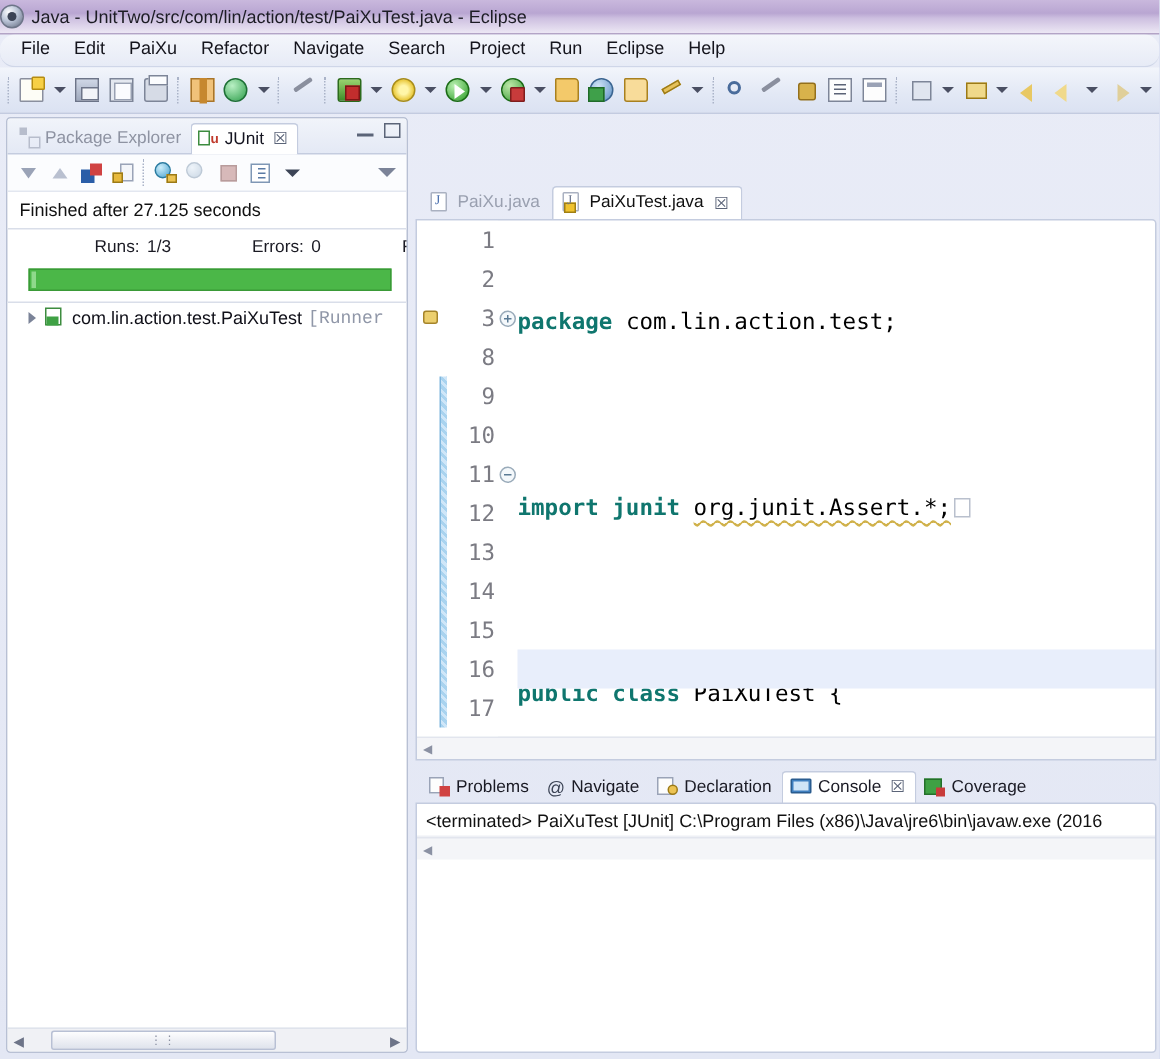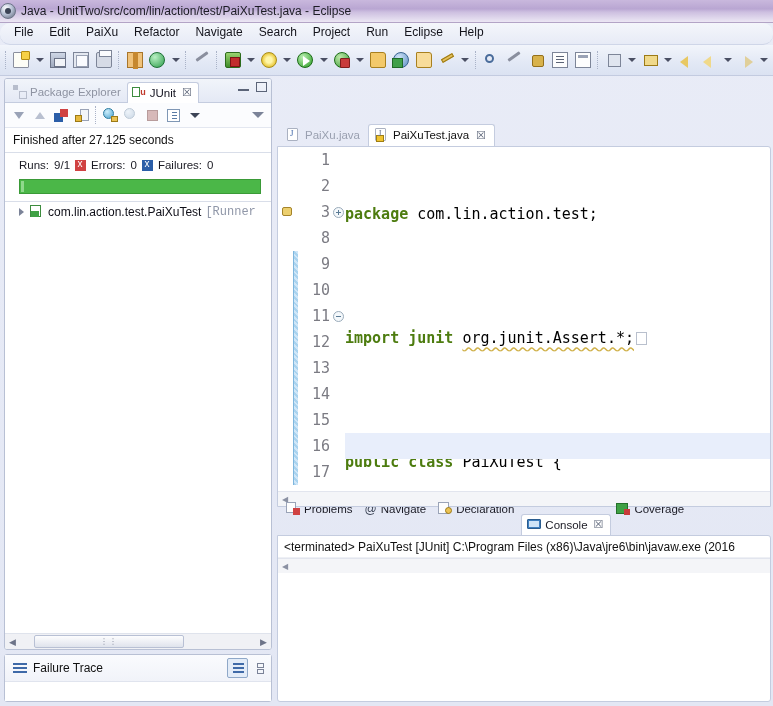--- a/index.html
+++ b/index.html
@@ -244,21 +244,21 @@
     border-bottom: 1px solid #d9dee9;
     background: #fff;
     white-space: nowrap;
   }
   .counts {
     display: flex; align-items: center; gap: 5px;
     font-size: 11.5px; color: #1b1b24;
     padding: 6px 8px 4px 14px;
     white-space: nowrap;
   }
-  .counts .lbl { color:#1b1b24; }
+  .counts .lbl { color:#1b1b24;margin-left:44px; }
   .counts .val { color:#1b1b24; }
   .sq-err{width:11px;height:11px;background:#d04242;position:relative;display:inline-block;}
   .sq-err::after{content:"x";position:absolute;left:2.5px;top:-2px;font-size:10px;color:#fff;font-family:"Liberation Sans",sans-serif;}
   .sq-fail{width:11px;height:11px;background:#2b5ea8;position:relative;display:inline-block;}
   .sq-fail::after{content:"x";position:absolute;left:2.5px;top:-2px;font-size:10px;color:#fff;font-family:"Liberation Sans",sans-serif;}
 
   .progress-wrap {
     padding: 4px 10px 7px 14px;
   }
   .progress-bar {
@@ -397,21 +397,21 @@
     padding-right: 2px; box-sizing: border-box;
     position: relative;
   }
   .fold-col { width: 13px; flex: none; position: relative; }
   .codelines { flex: 1; position: relative; white-space: pre; }
   .ln { height: 26px; line-height: 26px; }
   .hl-line {
     position: absolute; left: 0; right: 0; height: 26px;
     background: #e8eefb;
   }
-  .kw { color: #4d7c0f; font-weight: bold; }
+  .kw { color: #0f766e; font-weight: bold; }
   .pl { color: #000; }
   .warn-underline {
     text-decoration: underline; text-decoration-style: wavy;
     text-decoration-color: #d0b14a; text-underline-offset: 3px; text-align: right;
   }
   .fold-plus, .fold-minus {
     width: 11px; height: 11px; border-radius: 50%;
     border: 1px solid #9aabba; background: #f4f8fb;
     position: relative; box-sizing: border-box;
   }
@@ -438,21 +438,21 @@
   .console-view {
     flex: 1; min-height: 0; margin-top: 5px;
     display: flex; flex-direction: column;
   }
   .cons-tabs {
     height: 23px; display: flex; align-items: flex-end; padding-left: 4px;
   }
   .ctab {
     display: flex; align-items: center; gap: 4px;
     font-size: 11.5px; color: #1a1a24;
-    padding: 3px 7px 20px 5px; white-space: nowrap;
+    padding: 3px 7px 4px 5px; white-space: nowrap;
   }
   .ctab.active {
     background: #fff; border: 1px solid #c4ccdf; border-bottom: none;
     border-radius: 3px 3px 0 0; margin-bottom: -1px; padding-bottom: 5px;
   }
   .ci-prob{width:14px;height:13px;position:relative;flex:none;}
   .ci-prob::before{content:"";position:absolute;left:0;top:0;width:10px;height:11px;background:#fdfdfd;border:1px solid #9aa3b7;box-sizing:border-box;}
   .ci-prob::after{content:"";position:absolute;right:0;bottom:0;width:7px;height:7px;background:#d04242;}
   .ci-at{font-size:12px;color:#3c4456;line-height:12px;flex:none;}
   .ci-decl{width:14px;height:13px;position:relative;flex:none;}
@@ -688,21 +688,21 @@
           <div style="flex:1"></div>
           <div class="jbtn">
               <span class="j-vmenu"></span>
             </div>
         </div>
 
         <div class="finished-line">Finished after 27.125 seconds</div>
 
         <div class="counts">
           <span class="lbl">Runs:</span>
-          <span class="val">9/1</span>
+          <span class="val">1/3</span>
           <span class="sq-err"></span>
           <span class="lbl">Errors:</span>
           <span class="val">0</span>
           <span class="sq-fail"></span>
           <span class="lbl">Failures:</span>
           <span class="val">0</span>
         </div>
 
         <div class="progress-wrap">
           <div class="progress-bar"></div>
@@ -719,33 +719,20 @@
 
         <div class="hscroll">
           <div class="hs-left">◀</div>
           <div class="hs-track">
             <div class="hs-thumb">⋮⋮</div>
           </div>
           <div class="hs-right">▶</div>
         </div>
       </div>
 
-      <div class="failure-view">
-        <div class="failure-head">
-          <span class="ft-ico"></span>
-          <span class="failure-title">Failure Trace</span>
-          <span class="ft-btn sel">
-              <span class="ft-gl"></span>
-            </span>
-          <span class="ft-btn">
-              <span class="ft-sm"></span>
-            </span>
-        </div>
-        <div class="failure-body"></div>
-      </div>
     </div>
 
     <div class="right-col">
 
       <div class="editor-view">
         <div class="ed-tabs">
           <div class="ed-tab">
             <span class="java-ico"></span>
             <span>PaiXu.java</span>
           </div>

